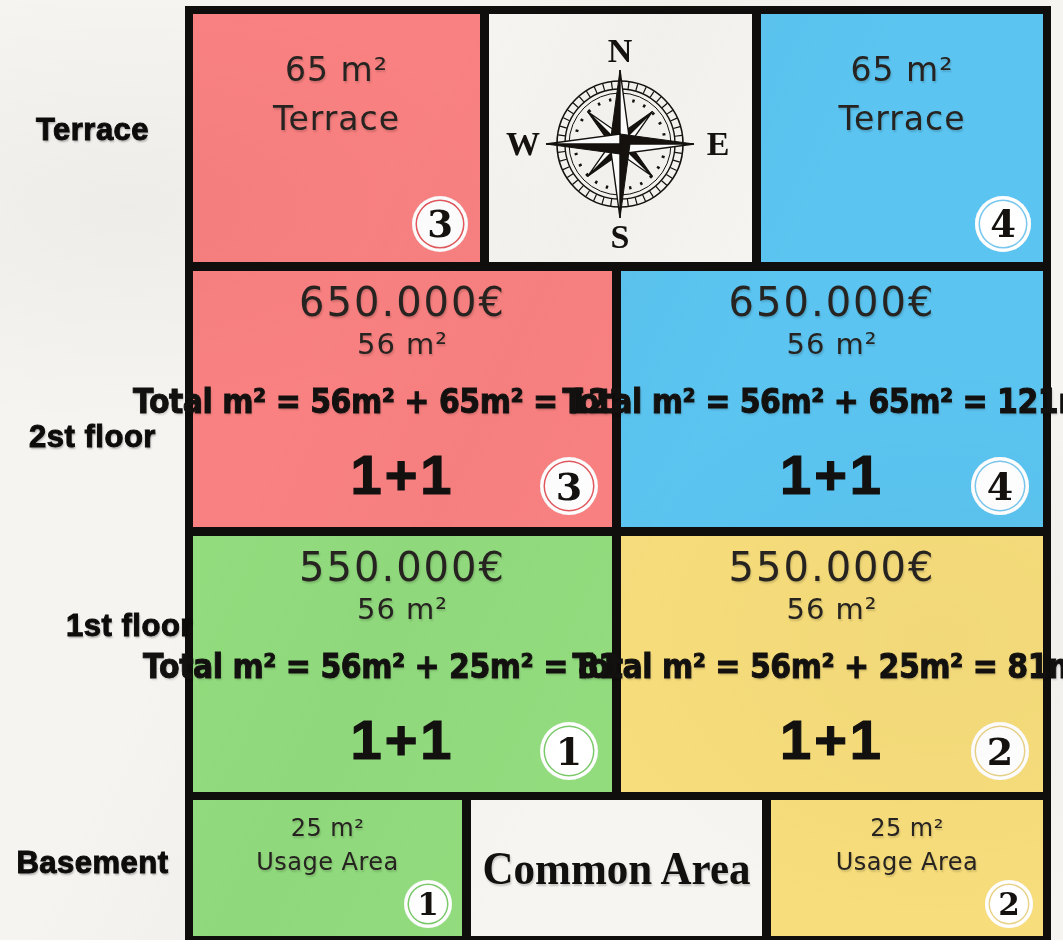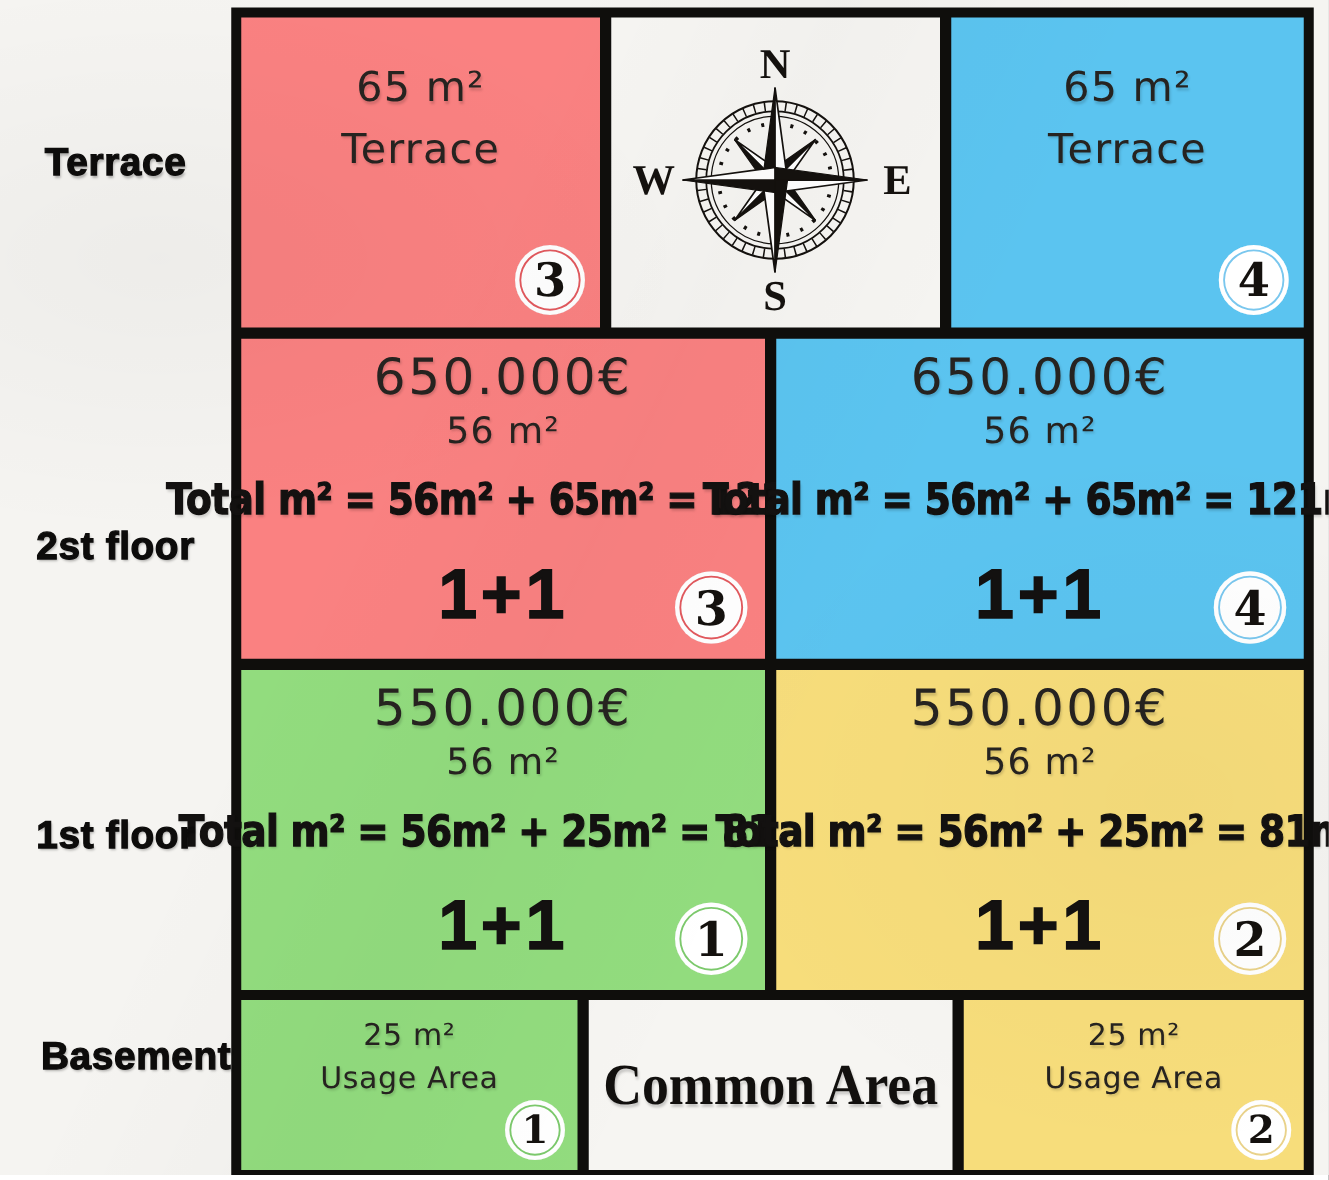--- a/index.html
+++ b/index.html
@@ -84,22 +84,22 @@
     font-family:"Liberation Serif", serif; font-weight:bold; font-size:34px; fill:#14110e;
   }
 </style>
 </head>
 <body>
 
 <div class="stage">
 
   <div class="row-label" style="top:112px;">Terrace</div>
   <div class="row-label" style="top:383px;margin-top:36px;">2st floor</div>
-  <div class="row-label" style="top:650px;">1st floor</div>
-  <div class="row-label" style="top:827px;text-align:right;">Basement</div>
+  <div class="row-label" style="top:608px;padding-left:37px;">1st floor</div>
+  <div class="row-label" style="top:845px;">Basement</div>
 
   <div class="board">
 
     <div class="cell bg-red" style="left:8px; top:8px; width:287px; height:248px;">
       <div class="terr-area t">65 m²</div>
       <div class="terr-name t">Terrace</div>
       <div class="badge badge-terr" style="--ring:#e2595e;">
         <span>3</span>
       </div>
     </div>

